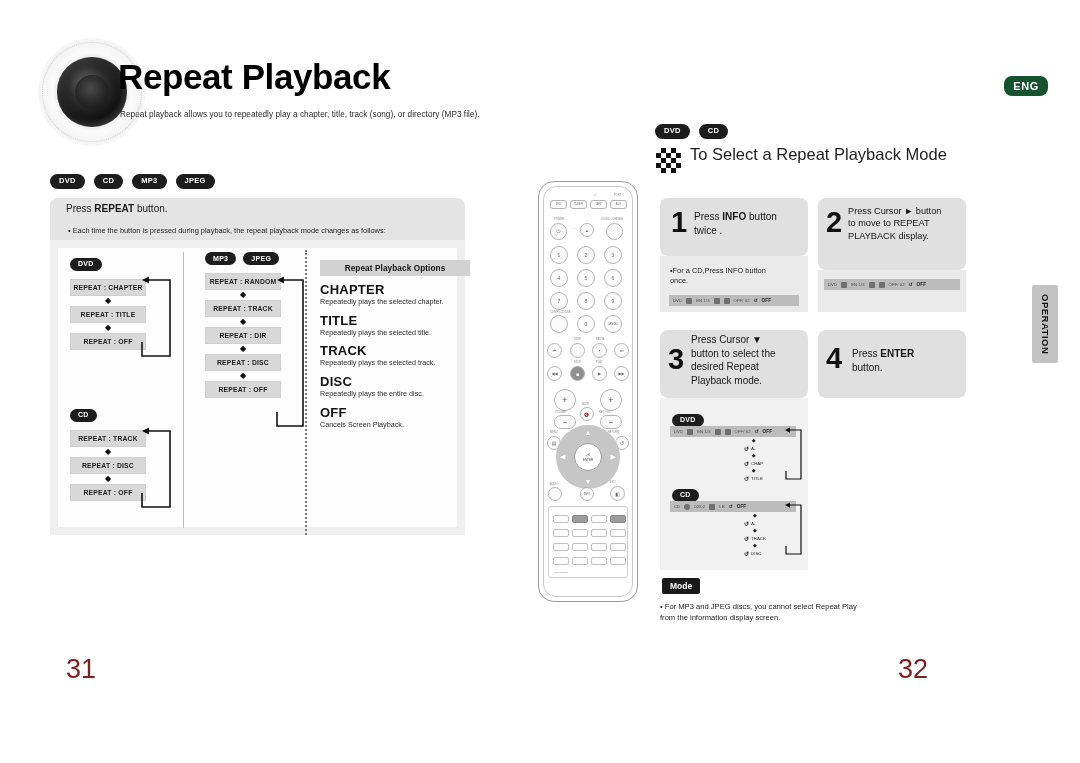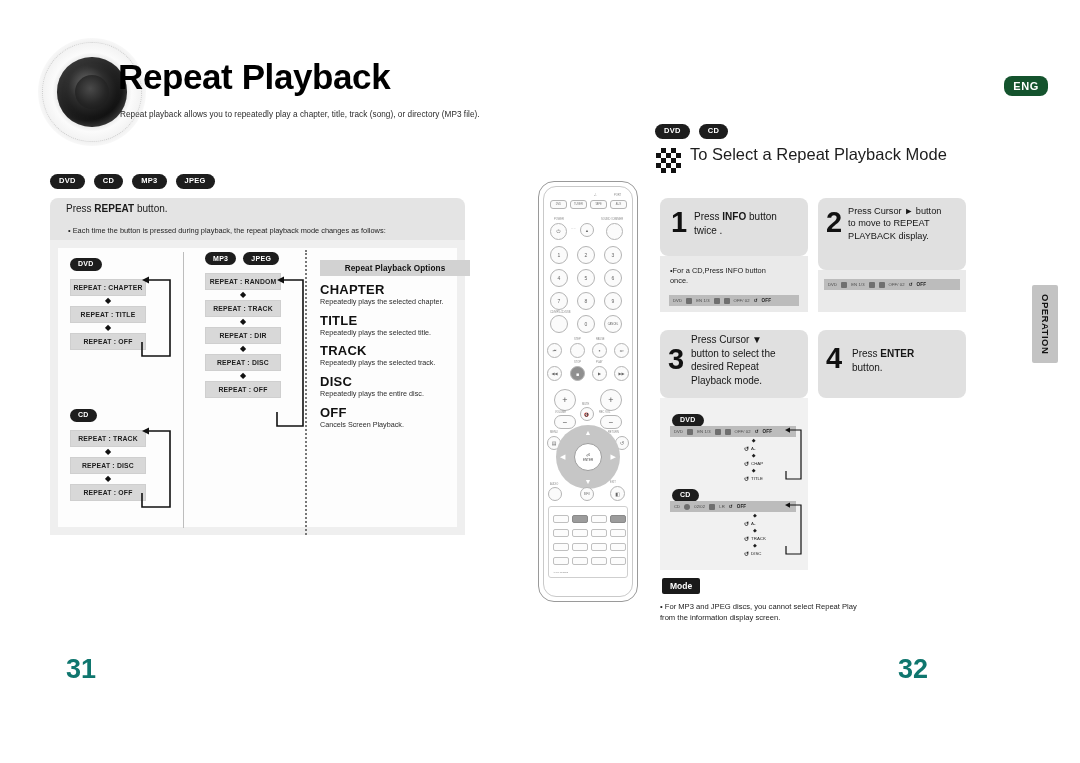--- a/index.html
+++ b/index.html
@@ -205,21 +205,21 @@
   }
 
   .note-badge {
     position:absolute; left:662px; top:578px;
     background:#1a1a1a; color:#fff; font-size:8.5px; font-weight:bold;
     padding:3px 8px; border-radius:2px;
   }
   .note-text { position:absolute; left:660px; top:601px; font-size:7.6px; color:#1c1c1c; line-height:1.45; }
 
   .page-no {
-    position:absolute; bottom:78px; font-size:27px; color:#0f766e; font-weight:bold;
+    position:absolute; bottom:78px; font-size:27px; color:#7f1d1d; font-weight:normal;
   }
   #page-left-no { left:66px; }
   #page-right-no { left:898px; }
 </style>
 </head>
 <body>
 
 <div class="speaker">
   <div class="ring"></div>
   <div class="cone"></div>

